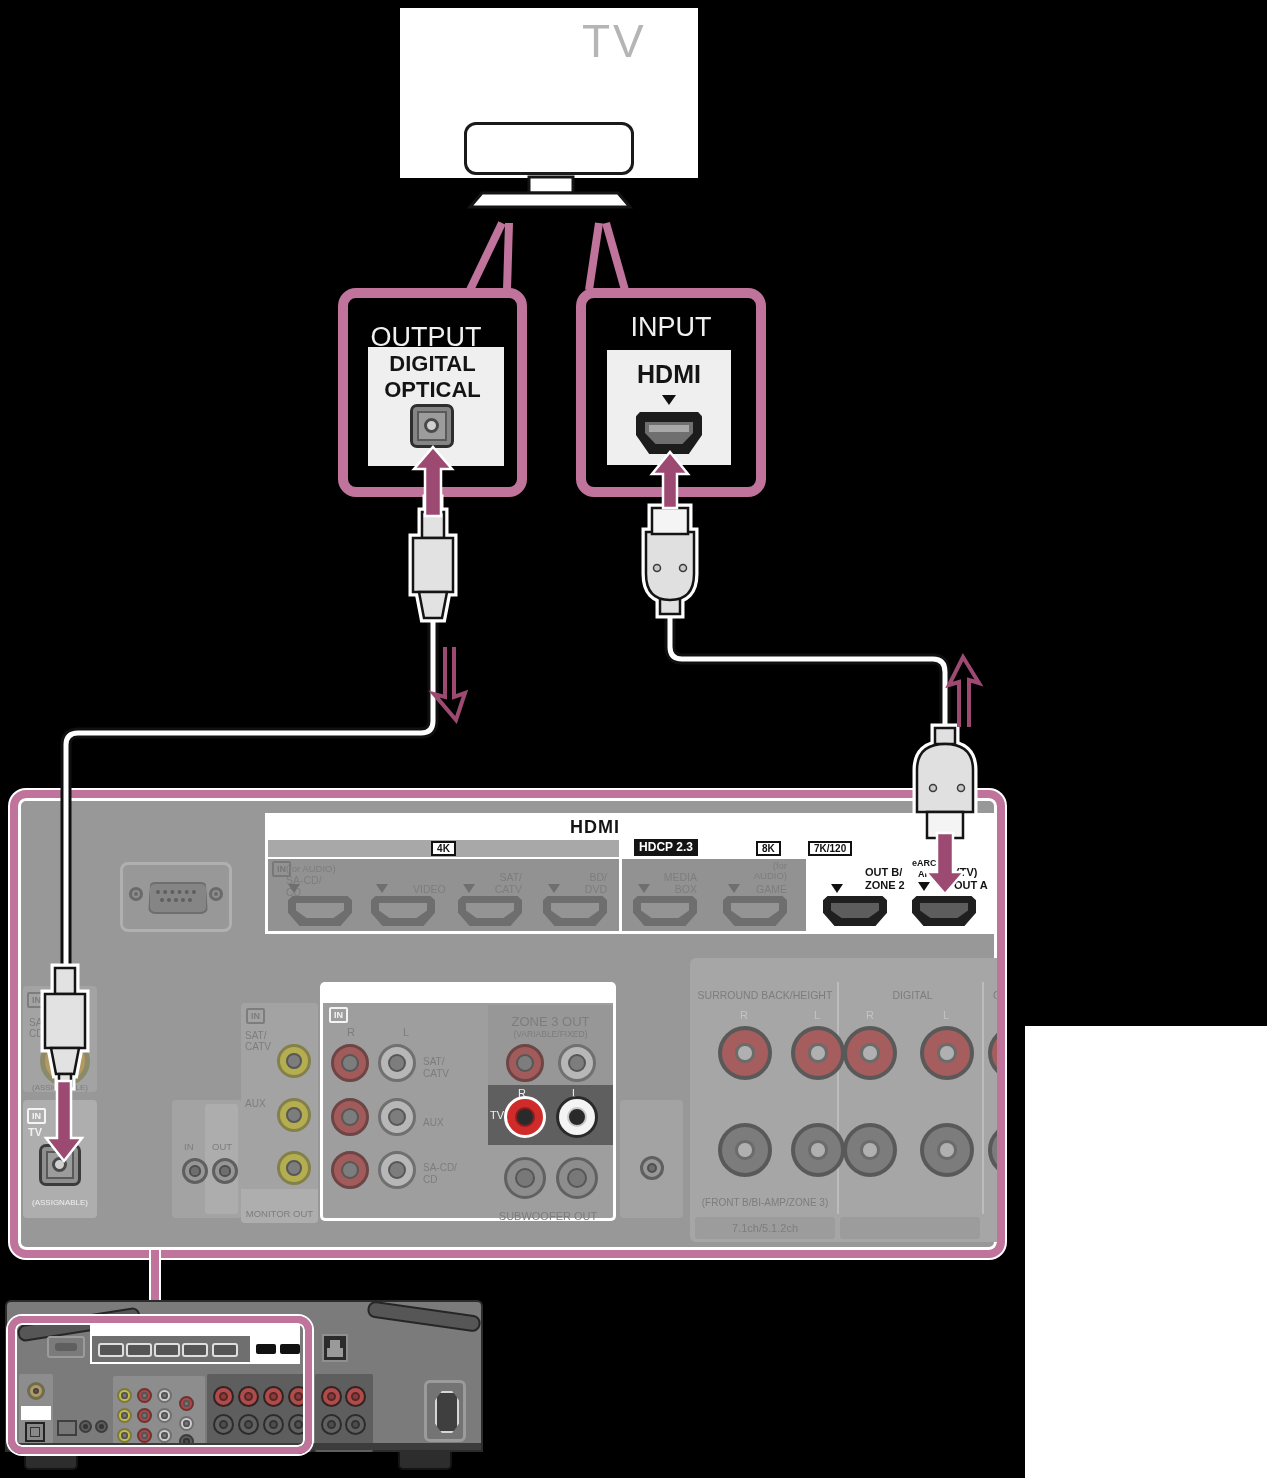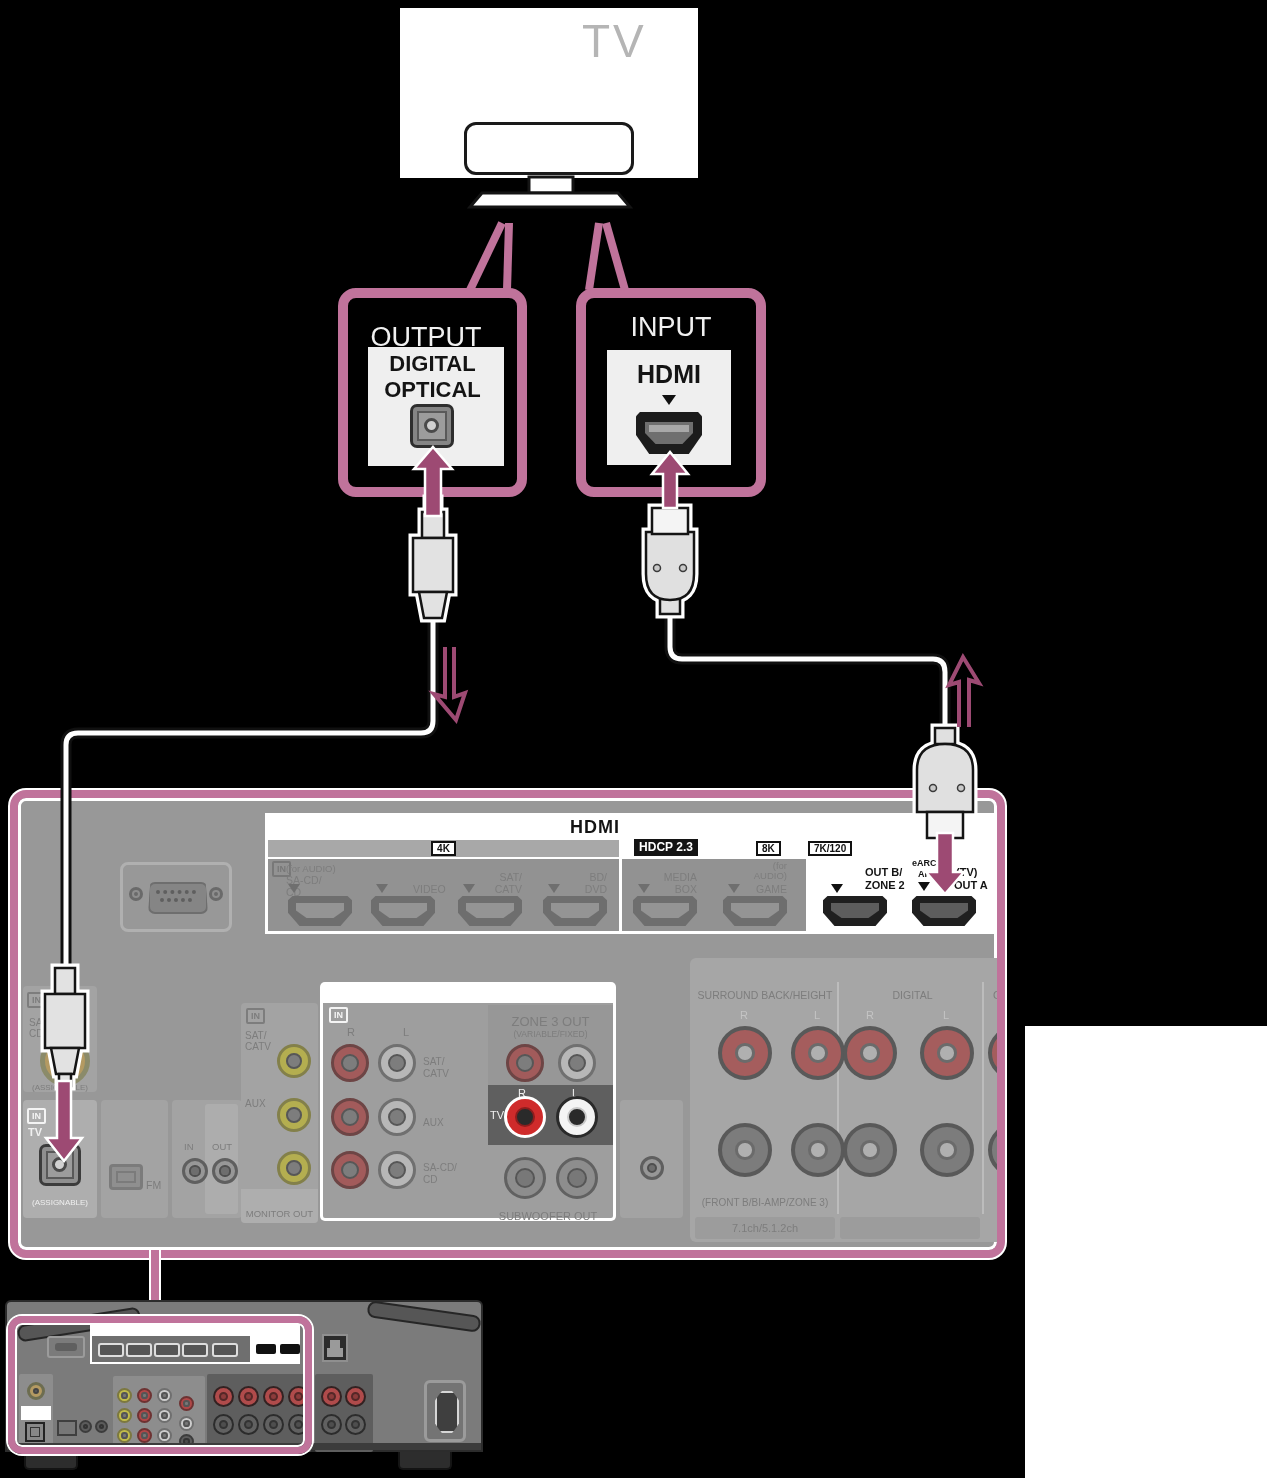--- a/index.html
+++ b/index.html
@@ -180,26 +180,20 @@
       <div class="txt dim ctr" style="left:0;top:90px;width:74px;font-size:8px;">(ASSIGNABLE)</div>
     </div>
 
     <div class="abs" style="left:5px;top:302px;width:74px;height:118px;background:#aeaeae;border-radius:4px;">
       <div class="inb wt" style="left:4px;top:8px;color:#f4f4f4;">IN</div>
       <div class="txt wt" style="left:5px;top:26px;font-size:11px;font-weight:bold;">TV</div>
       <div class="opt" style="left:16px;top:44px;"></div>
       <div class="txt ctr" style="left:0;top:98px;width:74px;font-size:8px;color:#efefef;">(ASSIGNABLE)</div>
     </div>
 
-    <div class="abs" style="left:83px;top:302px;width:67px;height:118px;background:#a3a3a3;border-radius:4px;">
-      <div class="abs" style="left:8px;top:64px;width:34px;height:26px;border:3px solid #7b7b7b;border-radius:4px;box-sizing:border-box;background:#8f8f8f;">
-        <div class="abs" style="inset:4px;border:2px solid #7b7b7b;"></div>
-      </div>
-      <div class="txt dim" style="left:45px;top:72px;font-size:10.5px;">FM</div>
-    </div>
 
     <div class="abs" style="left:154px;top:302px;width:70px;height:118px;background:#a3a3a3;border-radius:4px;">
       <div class="abs" style="left:33px;top:4px;width:33px;height:110px;background:#adadad;border-radius:3px;"></div>
       <div class="txt dim" style="left:12px;top:34px;font-size:9.5px;">IN</div>
       <div class="txt dim" style="left:40px;top:34px;font-size:9.5px;">OUT</div>
       <div class="jk" style="left:10px;top:58px;width:26px;height:26px;--ring:#979797;--rim:#5f5f5f;--mid:#6e6e6e;--hole:#4f4f4f;"></div>
       <div class="jk" style="left:40px;top:58px;width:26px;height:26px;--ring:#979797;--rim:#5f5f5f;--mid:#6e6e6e;--hole:#4f4f4f;"></div>
     </div>
 
     <div class="abs" style="left:223px;top:205px;width:77px;height:220px;background:#a3a3a3;border-radius:4px;">

